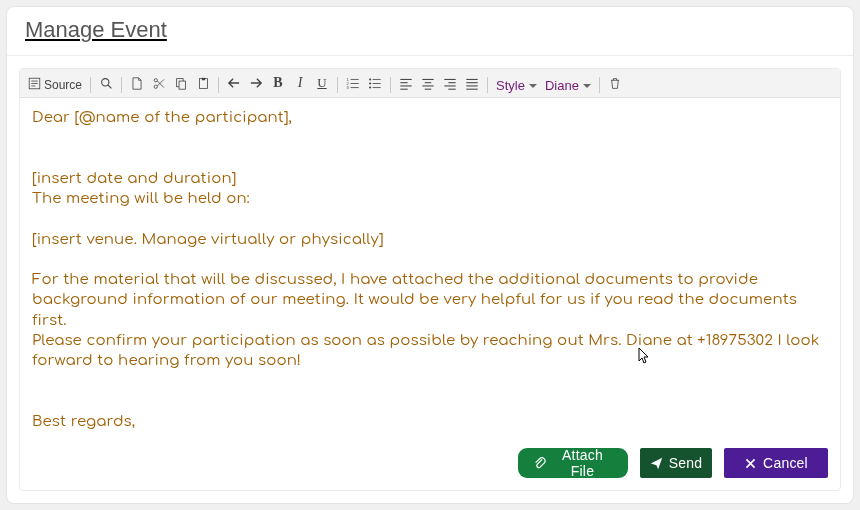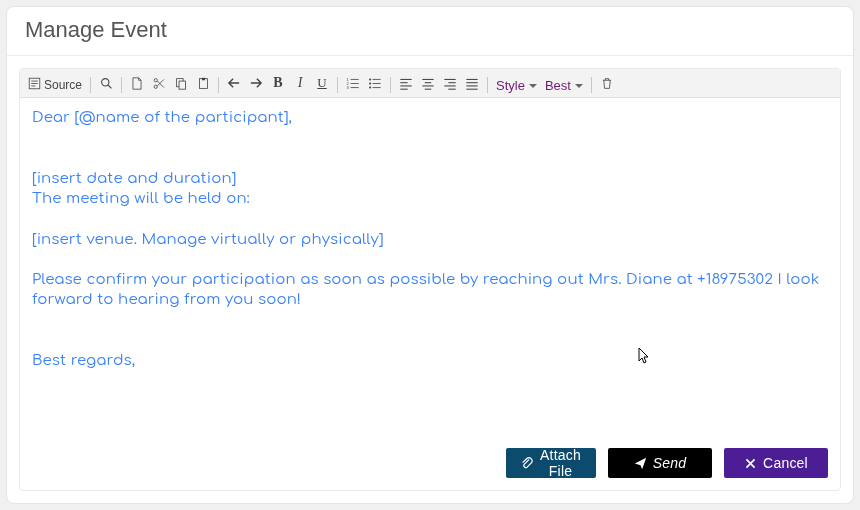--- a/index.html
+++ b/index.html
@@ -18,20 +18,21 @@
     border-radius: 8px;
     width: 848px;
     height: 498px;
     display: flex;
     flex-direction: column;
     padding: 0;
   }
   .header {
     padding: 10px 18px 12px 18px;
     border-bottom: 1px solid #ededed;
+    text-decoration: underline;
   }
   .header h1 {
     margin: 0;
     font-size: 22px;
     font-weight: 400;
     color: #555;
   }
   .editor-card {
     margin: 12px;
     border: 1px solid #eaeaea;
@@ -88,21 +89,21 @@
   .tb-caret {
     width: 0; height: 0;
     border-left: 4px solid transparent;
     border-right: 4px solid transparent;
     border-top: 4px solid #666;
   }
   .content {
     padding: 10px 12px 6px 12px;
     font-size: 15px;
     line-height: 1.35;
-    color: #3b82f6;
+    color: #a16207;
     flex: 1 1 auto;
     overflow: hidden;
     position: relative;
     font-family: "Comfortaa", "Segoe UI", Arial, sans-serif;
     letter-spacing: 0.1px;
   }
   .content p { margin: 0; }
   .actions {
     padding: 8px 12px 12px 12px;
     display: flex;
@@ -116,22 +117,22 @@
     gap: 6px;
     height: 30px;
     padding: 0 16px;
     font-size: 14px;
     color: #fff;
     border: none;
     border-radius: 2px;
     cursor: pointer;
     letter-spacing: 0.2px;
   }
-  .btn-attach { background: #0c4a6e; width: 90px;}
-  .btn-send   { background: #000000; width: 104px; font-style: italic;}
+  .btn-attach { background: #15803d; width: 110px; border-radius: 9px;}
+  .btn-send   { background: #14532d; width: 72px;}
   .btn-cancel { background: #4c1d95; width: 104px;}
   .btn svg { width: 13px; height: 13px; display: block; }
   .cursor-img {
     position: absolute;
     width: 12px; height: 18px;
     left: 618px; top: 249px;
     pointer-events: none;
   }
 </style>
 </head>
@@ -313,21 +314,21 @@
       </span>
 
       <span class="tb-sep"></span>
 
       <span class="tb-label">
         <span>Style</span>
         <span class="tb-caret"></span>
       </span>
 
       <span class="tb-label">
-        <span>Best</span>
+        <span>Diane</span>
         <span class="tb-caret"></span>
       </span>
 
       <span class="tb-sep"></span>
 
       <span class="tb-btn">
         <span>
           <svg width="12" height="13" viewBox="0 0 14 16">
               <path d="M2 4h10M5 4V2h4v2M3 4l1 10h6l1-10" fill="none" stroke="#444"></path>
             </svg>
@@ -338,20 +339,21 @@
 
     <div class="content">
       <p>Dear [@name of the participant],</p>
       <p>&nbsp;</p>
       <p>&nbsp;</p>
       <p>[insert date and duration]</p>
       <p>The meeting will be held on:</p>
       <p>&nbsp;</p>
       <p>[insert venue. Manage virtually or physically]</p>
       <p>&nbsp;</p>
+      <p>For the material that will be discussed, I have attached the additional documents to provide background information of our meeting. It would be very helpful for us if you read the documents first.</p>
       <p>Please confirm your participation as soon as possible by reaching out Mrs. Diane at +18975302 I look forward to hearing from you soon!</p>
       <p>&nbsp;</p>
       <p>&nbsp;</p>
       <p>Best regards,</p>
 
       <svg class="cursor-img" viewBox="0 0 12 18">
           <path d="M1 1l0 13 3-3 2 5 2-1-2-5 4 0z" fill="#fff" stroke="#000" stroke-width="1"></path>
         </svg>
     </div>
 

